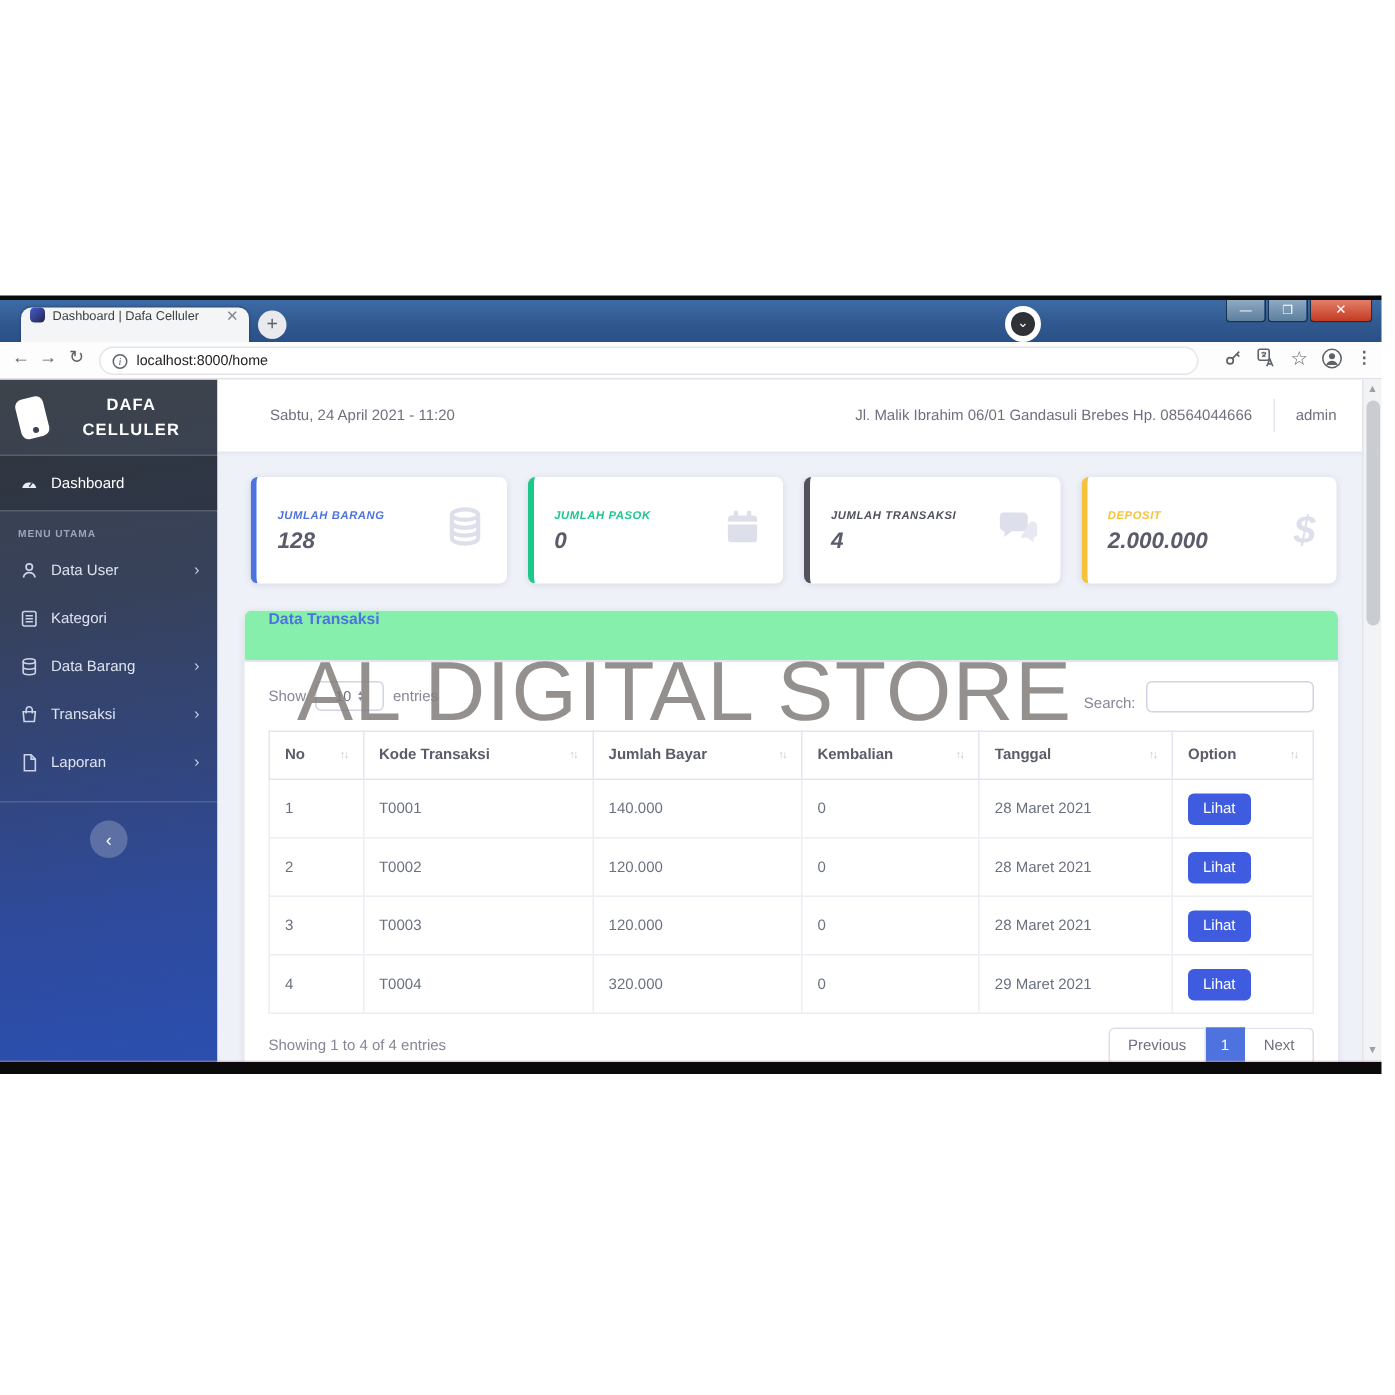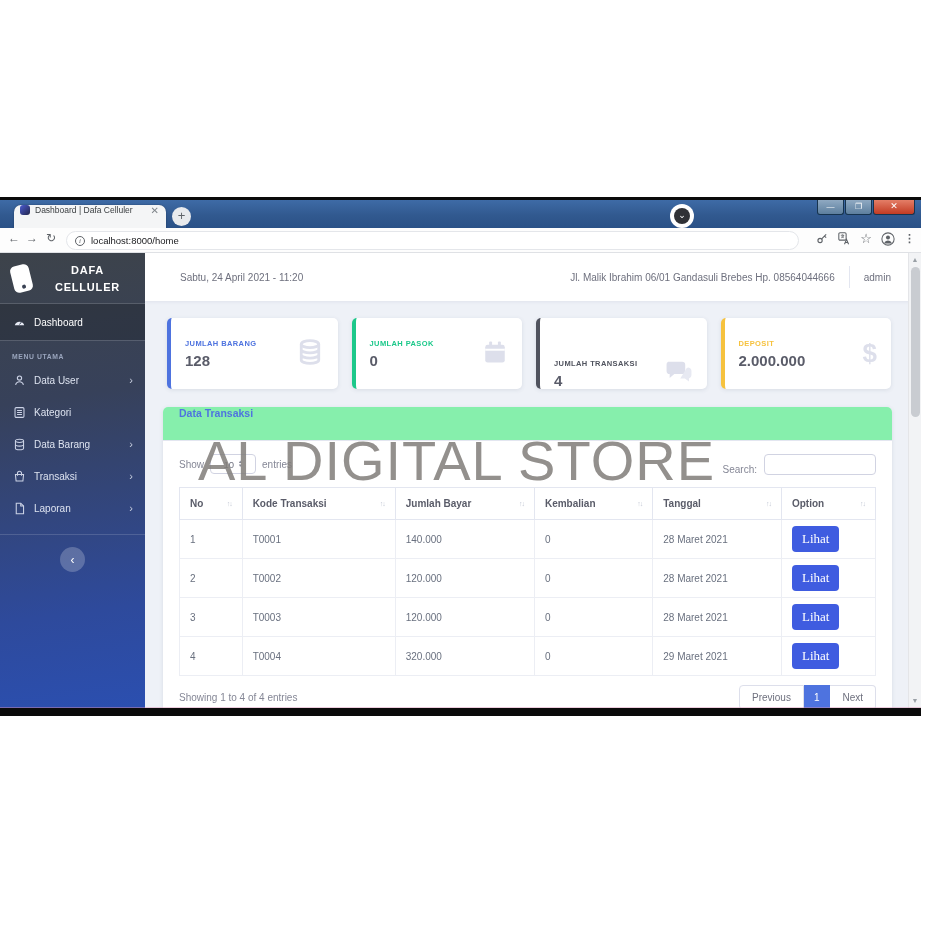--- a/index.html
+++ b/index.html
@@ -64,21 +64,21 @@
     display:flex; align-items:center; padding:0 18px 0 35px; }
   .topbar-date { font-size:10px; color:#6e707e; }
   .topbar-right { margin-left:auto; display:flex; align-items:center; gap:14px; }
   .topbar-address { font-size:10px; color:#6e707e; }
   .topbar-sep { width:1px; height:22px; background:#e3e6f0; }
   .topbar-user { font-size:10px; color:#6e707e; padding-right:12px; }
 
   .content { position:absolute; top:48px; left:0; right:13px; bottom:0; }
   .cards { position:absolute; top:17px; left:22px; right:17px; display:flex; gap:14px; }
   .stat-card { flex:1; height:71px; background:#fff; border-radius:5px; border-left:4px solid #ef4444;
-    box-shadow:0 1px 4px rgba(60,70,100,.12); display:flex; align-items:center; padding:0 14px; }
+    box-shadow:0 1px 4px rgba(60,70,100,.12); display:flex; align-items:center; padding:0 14px;font-style:italic; }
   .stat-texts { flex:1; }
   .stat-label { font-size:7.5px; font-weight:bold; letter-spacing:.4px; color:#4e73df; margin-bottom:4px; }
   .stat-value { font-size:15px; font-weight:bold; color:#5a5c69; }
   .stat-icon { color:#dddfeb; flex:0 0 auto; }
 
   .panel { position:absolute; top:106px; left:18px; right:16px; bottom:0; background:#fff; border-radius:5px 5px 0 0;
     box-shadow:0 1px 4px rgba(60,70,100,.12); overflow:hidden; }
   .panel-header { height:34px; background:#86efac; border-bottom:1px solid #e3e6f0; display:flex; align-items:flex-start; padding:0 16px; }
   .panel-title { font-size:10.5px; font-weight:bold; color:#4e73df; }
   .controls-row { height:46px; display:flex; align-items:center; padding:0 16px; }
@@ -88,21 +88,21 @@
   .spin { display:flex; flex-direction:column; font-size:4.5px; line-height:4px; color:#858796; }
   .search-wrap { margin-left:auto; display:flex; align-items:flex-end; gap:7px; font-size:10px; color:#858796; }
   .search-input { width:112px; height:21px; border:1px solid #d1d3e2; border-radius:4px; background:#fff; }
 
   table.dt { width:calc(100% - 32px); margin:0 16px; border-collapse:collapse; border:1px solid #e3e6f0; }
   .dt th { height:32px; font-size:10px; font-weight:bold; color:#5a5c69; text-align:left; padding:0 10px;
     border:1px solid #e3e6f0; white-space:nowrap; }
   .dt td { height:39px; font-size:10px; color:#69707f; padding:0 10px; border:1px solid #eceef4; }
   .sort-ic { float:right; font-size:7px; color:#c2c7d4; letter-spacing:-1px; margin-top:2px; }
   .c-no{width:9%;} .c-kode{width:22%;} .c-bayar{width:20%;} .c-kemb{width:17%;} .c-tgl{width:18.5%;} .c-opt{width:13.5%;}
-  .lihat-btn { display:inline-block; background:#3f5ce0; color:#fff; font-size:13px; padding:5px 10px; border-radius:4px; border:none;font-family:Liberation Serif, serif; }
+  .lihat-btn { display:inline-block; background:#3f5ce0; color:#fff; font-size:10px; padding:5px 10px; border-radius:4px; border:none; }
 
   .table-footer { display:flex; align-items:center; padding:9px 16px 0; }
   .showing-info { font-size:10px; color:#858796; }
   .pagination { margin-left:auto; display:flex; }
   .page-btn { font-size:10px; color:#6e707e; background:#fff; border:1px solid #dddfeb; padding:6px 12px;text-align:right; }
   .page-btn.prev { border-radius:4px 0 0 4px; }
   .page-btn.next { border-radius:0 4px 4px 0; border-left:none; }
   .page-btn.current { background:#4e73df; border-color:#4e73df; color:#fff; border-left:none; padding:6px 10px; }
 
   .scrollbar { position:absolute; top:0; right:0; bottom:0; width:13px; background:#f2f3f5; border-left:1px solid #e4e5e8; }
@@ -281,21 +281,21 @@
               </div>
               <span class="stat-icon">
                 <svg width="26" height="26" viewBox="0 0 16 16">
                     <rect x="2" y="3.5" width="12" height="11" rx="1.5" fill="#dddfeb"></rect>
                     <rect x="4.4" y="1.5" width="1.8" height="3" rx=".6" fill="#dddfeb"></rect>
                     <rect x="9.8" y="1.5" width="1.8" height="3" rx=".6" fill="#dddfeb"></rect>
                     <rect x="2" y="6" width="12" height="1.2" fill="#fff"></rect>
                   </svg>
               </span>
             </div>
-            <div class="stat-card" style="border-left-color: rgb(80, 83, 94); align-items: flex-end;">
+            <div class="stat-card" style="border-left-color: rgb(80, 83, 94);">
               <div class="stat-texts">
                 <div class="stat-label" style="color: rgb(80, 83, 94);">JUMLAH TRANSAKSI</div>
                 <div class="stat-value">4</div>
               </div>
               <span class="stat-icon">
                 <svg width="28" height="28" viewBox="0 0 18 16">
                     <path d="M2 2 h9 a2 2 0 0 1 2 2 v4 a2 2 0 0 1 -2 2 h-5 l-3 2.5 v-2.5 a2 2 0 0 1 -2 -2 v-4 a2 2 0 0 1 1 -2z" fill="#dddfeb"></path>
                     <path d="M14 6 a2 2 0 0 1 3 1.8 v3 a2 2 0 0 1 -1.6 2 v2 l-2.6-2 h-3" fill="#e7e9f2"></path>
                   </svg>
               </span>

